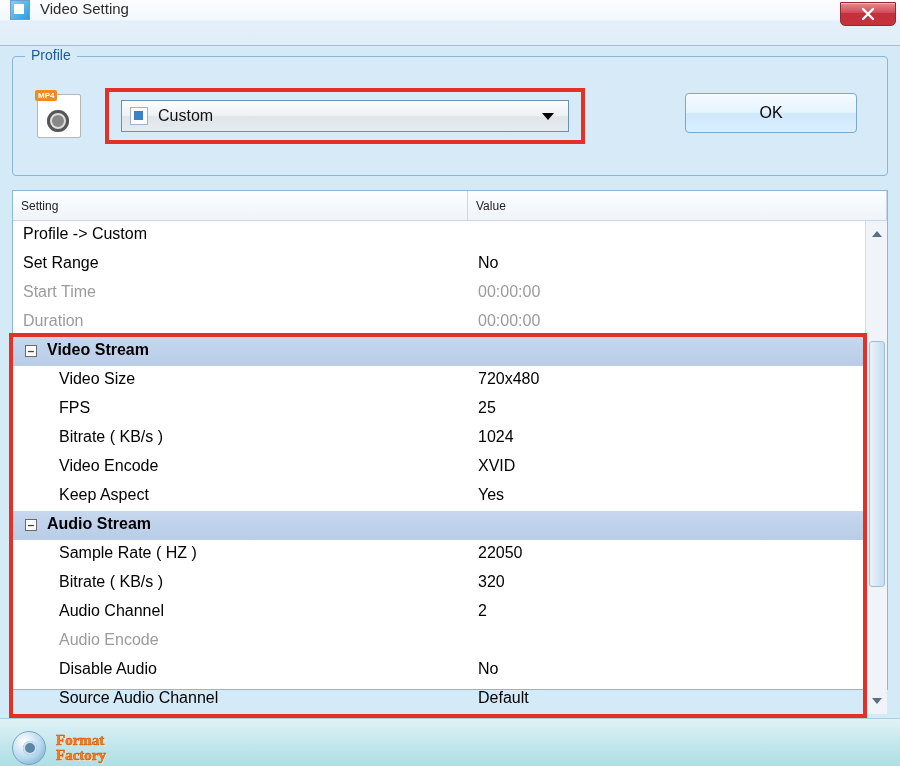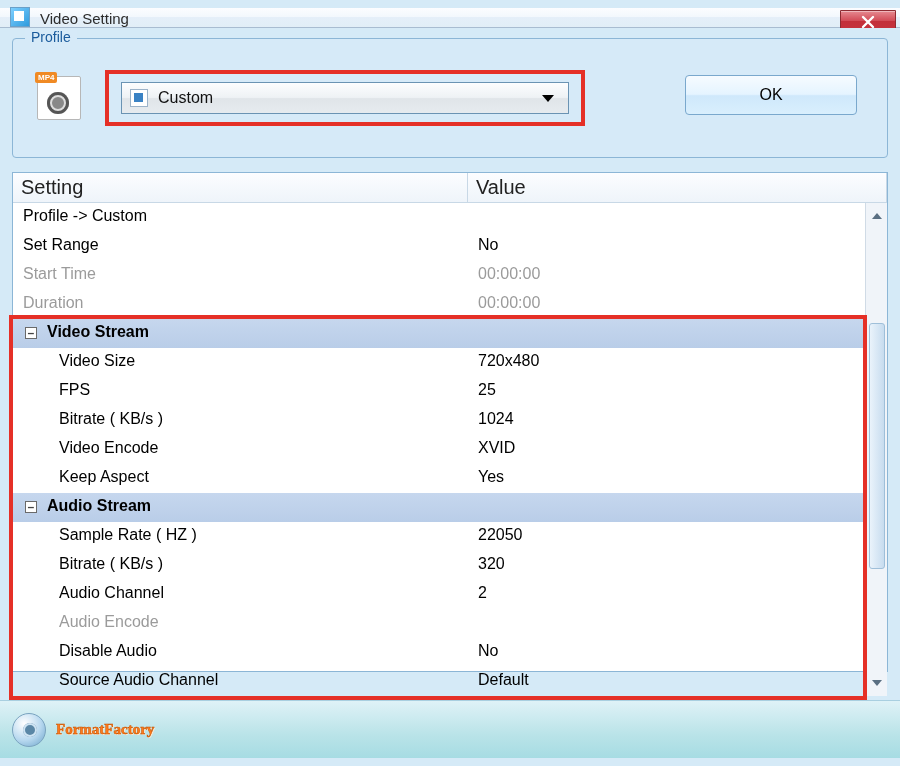--- a/index.html
+++ b/index.html
@@ -8,27 +8,26 @@
     width: 900px;
     height: 766px;
     font-family: "Segoe UI", Tahoma, Arial, sans-serif;
     font-size: 14px;
     background: #d5eaf7;
     overflow: hidden;
   }
 
   
   .titlebar {
-    height: 20px;
+    height: 46px;
     background: linear-gradient(to bottom, #fcfdff 0%, #f3f8fd 45%, #e5eff9 46%, #e1eef7 100%);
     border-bottom: 1px solid #a8bcd1;
     display: flex;
-    align-items: flex-end;
+    align-items: flex-start;
     position: relative;
-    margin-top: 8px;
   }
   .titlebar .app-icon {
     width: 20px; height: 20px;
     margin-left: 10px; margin-right: 10px;
     background: linear-gradient(135deg,#7fd0ff,#2f9bdd);
     border:1px solid #6aa0c8;
     position: relative;
   }
   .titlebar .app-icon::after{
     content:""; position:absolute; left:3px; top:3px; width:10px;height:10px;background:#fff;
@@ -146,21 +145,21 @@
     display:flex;
     flex-direction:column;
   }
   .table-header{
     display:flex;
     height:30px;
     background:linear-gradient(to bottom,#fcfdff,#eef4fa);
   }
   .table-header .col{
     padding:12px 8px;
-    font-size:20px;color:#222;
+    font-size:12px;color:#222;
     display:flex;align-items:center;
     border-right:1px solid #c8d8e6;
     border-bottom:1px solid #c8d8e6;
   }
   .col-setting{ width: 455px; }
   .col-value{ flex:1; }
 
   .table-body{
     display:flex;
     flex:1;
@@ -240,21 +239,21 @@
     content:"";position:absolute;left:10px;top:9px;width:14px;height:14px;border-radius:50%;
     background:#5a87a6;box-shadow:inset 0 0 0 2px #cfe4f3;
   }
   .ff-text{
     font-family:"Comic Sans MS","Segoe Script",cursive;
     font-size:15px; line-height:15px;
     color:#ff7a1c;
     font-weight:bold;
     -webkit-text-stroke:0.5px #c85500;
     text-shadow:1px 1px 0 #ffe9d0;
-    display:flex;flex-direction:row;
+    display:flex;flex-direction:column;
   }
 </style>
 </head>
 <body>
 
 <div class="titlebar">
   <div class="app-icon"></div>
   <div class="title-text">Video Setting</div>
   <div class="close-btn">
     <svg viewBox="0 0 14 14">

